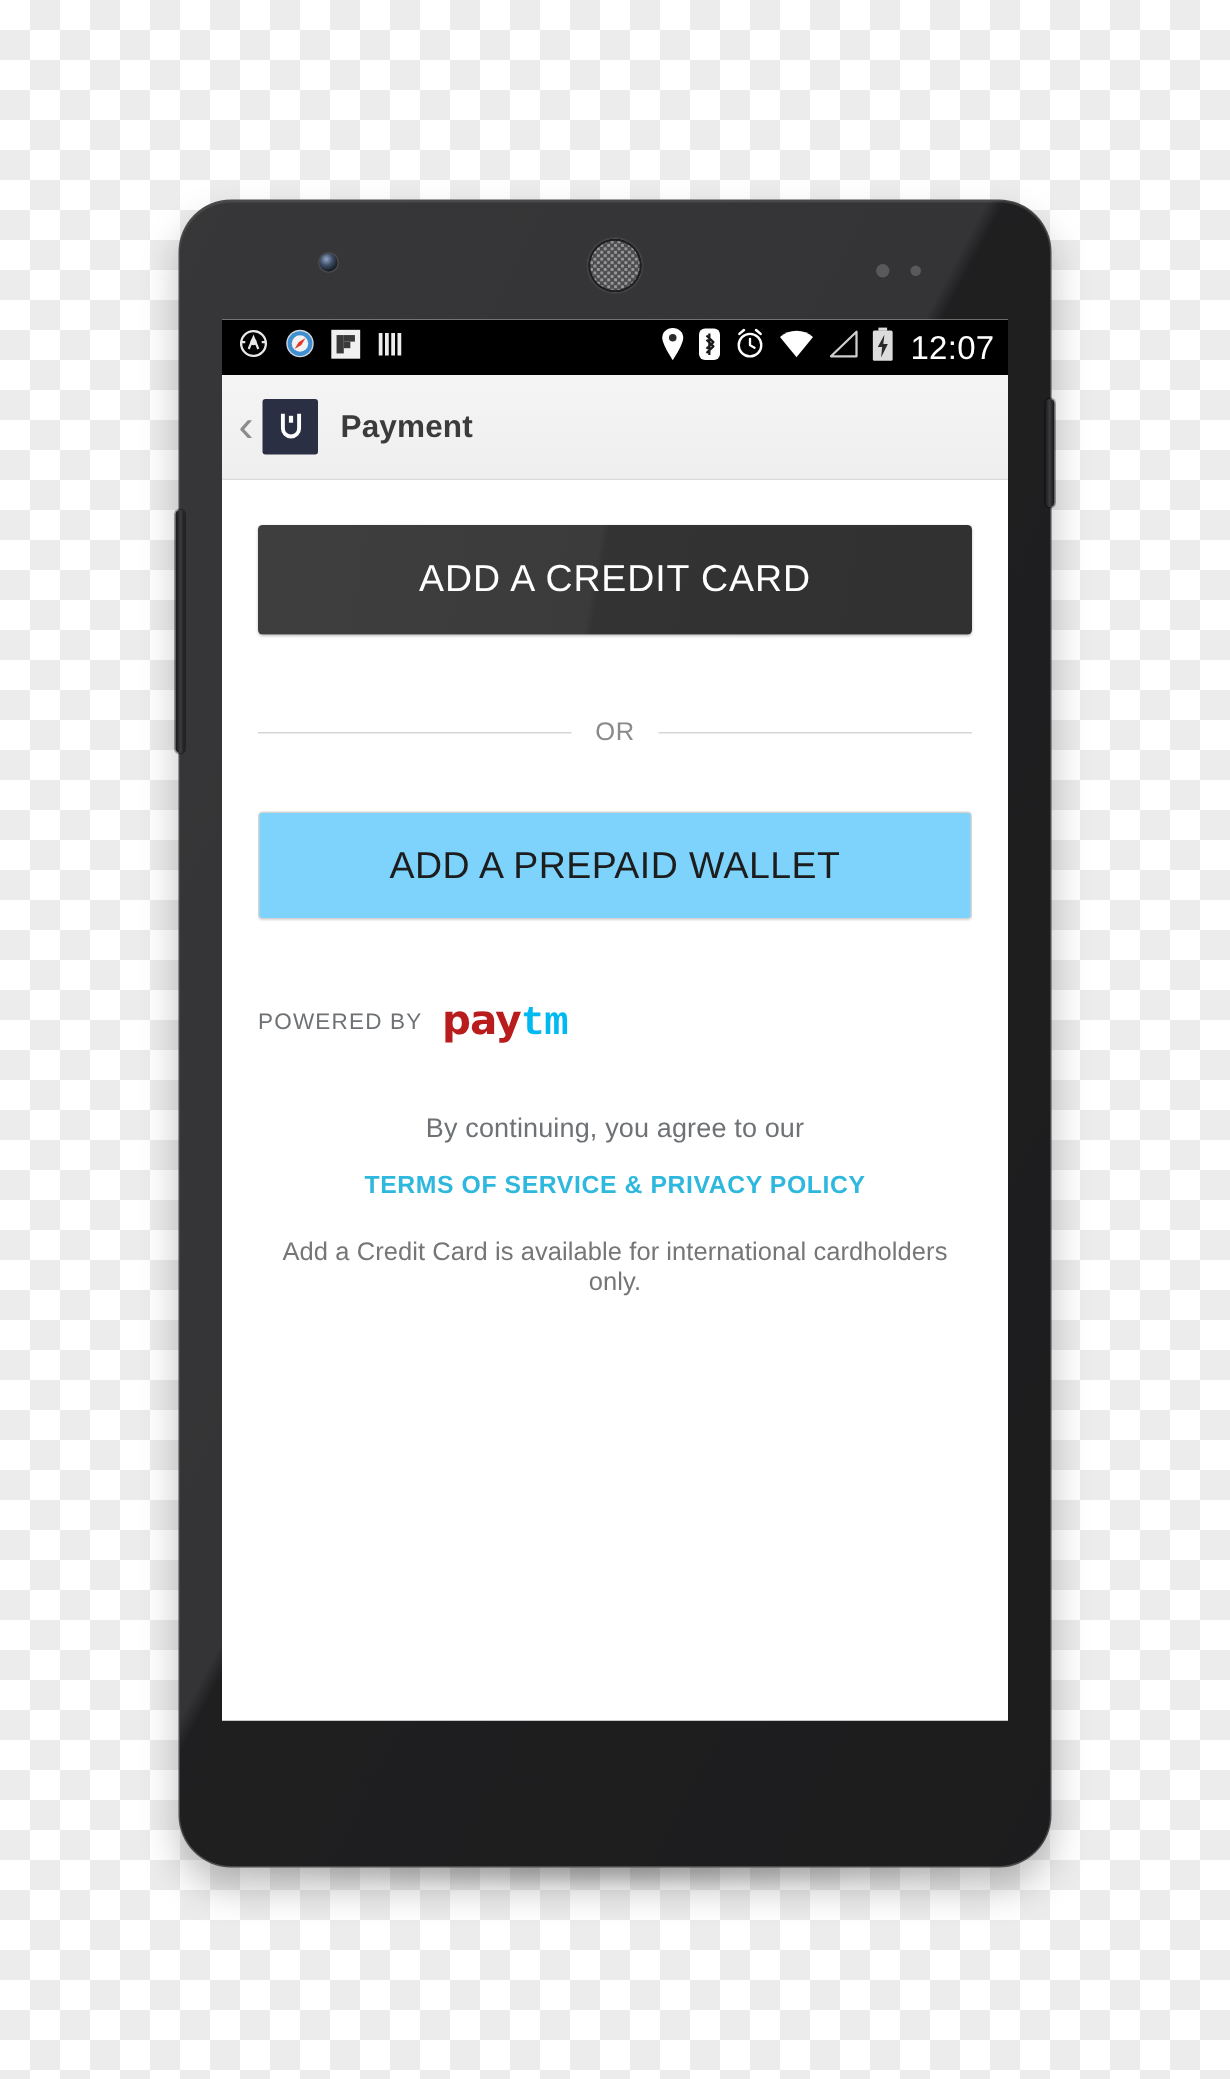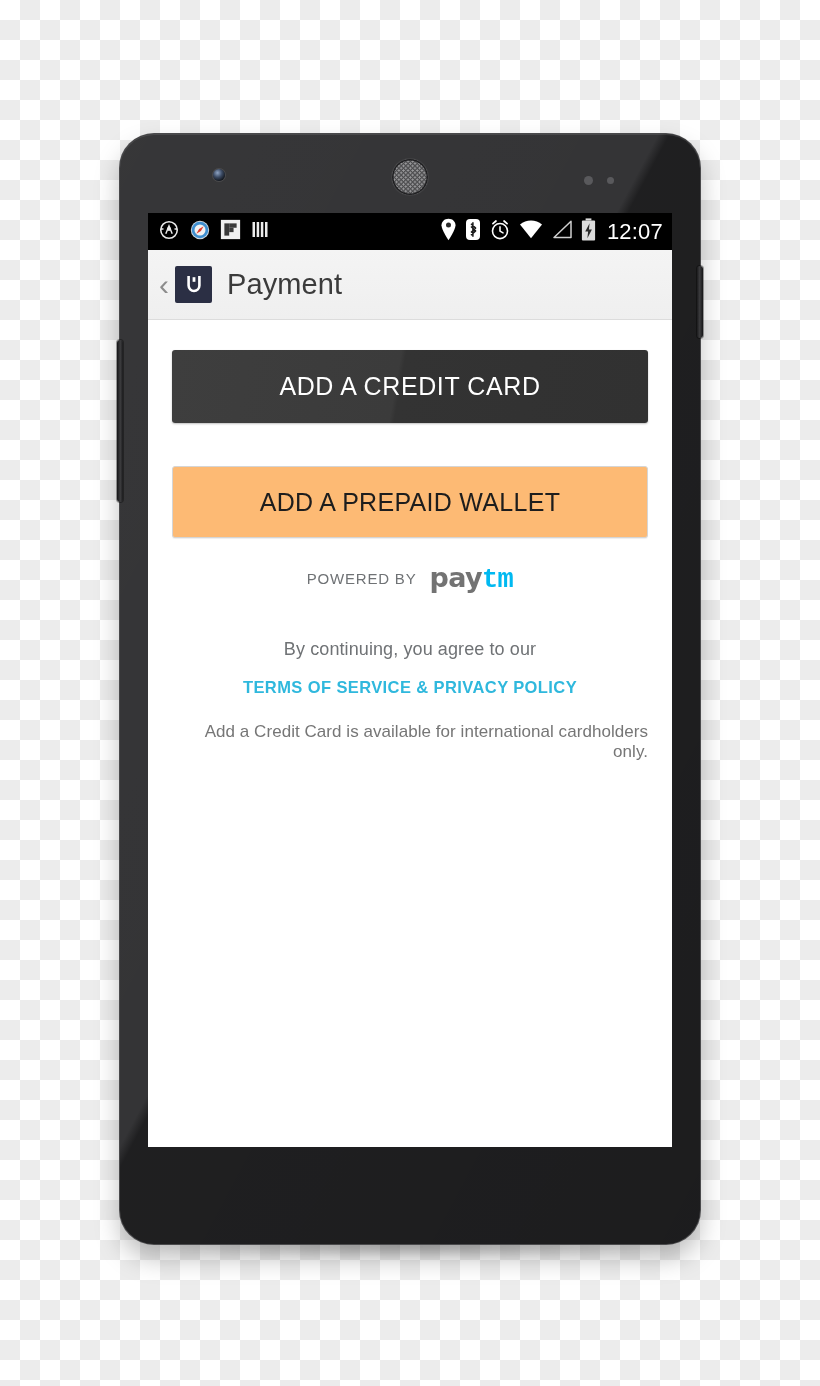--- a/index.html
+++ b/index.html
@@ -150,23 +150,23 @@
     width: 37px; height: 37px;
     background: #2b2f44;
     border-radius: 2px;
     display: flex;
     align-items: center;
     justify-content: center;
     flex: none;
   }
   #app-title {
     margin-left: 15px;
-    font-size: 29px;
+    font-size: 21px;
     color: #3b3b3b;
-    font-weight: 400;
+    font-weight: 700;
     letter-spacing: 0.1px;
   }
 
   
   #screen-content {
     height: 900px;
     background: #ffffff;
     padding: 0 24px;
     box-sizing: border-box;
   }
@@ -194,57 +194,57 @@
   }
   .or-line { flex: 1; height: 1px; background: #d6d6d6; }
   #or-label { color: #8a8a8a; font-size: 17px; letter-spacing: 0.5px; }
 
   #add-prepaid-wallet-button {
     margin-top: 43px;
     width: 100%;
     height: 72px;
     border: 1px solid #d5d5d5;
     border-radius: 3px;
-    background: #fdba74;
+    background: #7dd3fc;
     color: #1d1d1d;
     font-size: 25px;
     letter-spacing: 0.3px;
     font-family: "Liberation Sans", sans-serif;
     cursor: pointer;
     box-shadow: 0 1px 1px rgba(0,0,0,0.07);
   }
 
   #wallet-help-text {
     margin-top: 26px;
     text-align: center;
     color: #6f7275;
     font-size: 17.5px;
     line-height: 1.55;
     letter-spacing: 0.25px;
   }
 
   #powered-by-row {
-    margin-top: 24px;
-    display: flex;
-    align-items: center;
-    justify-content: center;
+    margin-top: 52px;
+    display: flex;
+    align-items: center;
+    justify-content: flex-start;
     gap: 13px;
   }
   #powered-by-label {
     color: #6f7275;
     font-size: 15px;
     letter-spacing: 0.8px;
   }
   #paytm-logo {
     font-size: 27px;
     font-weight: bold;
     letter-spacing: -0.6px;
     font-family: "DejaVu Sans", sans-serif;
   }
-  #paytm-pay { color: #737373; }
+  #paytm-pay { color: #b91c1c; }
   #paytm-tm { color: #00b9f1; font-family: Liberation Mono, monospace; }
 
   #agreement-block {
     margin-top: 44px;
     text-align: center;
   }
   #agreement-text {
     color: #6f7275;
     font-size: 18px;
     letter-spacing: 0.1px;
@@ -255,21 +255,21 @@
     color: #2fb8dd;
     font-size: 16.5px;
     font-weight: bold;
     letter-spacing: 0.4px;
     text-decoration: none;
     cursor: pointer;
   }
 
   #international-note {
     margin-top: 25px;
-    text-align: right;
+    text-align: center;
     color: #767676;
     font-size: 17px;
     letter-spacing: 0.05px;
   }
 
   
   #nav-bar {
     height: 67px;
     background: #000000;
     display: flex;
@@ -400,20 +400,25 @@
         <rect x="10.6" y="4.2" width="2.8" height="4.6" fill="#ffffff"></rect>
       </svg>
     </span>
     <span id="app-title">Payment</span>
   </div>
 
   <div id="screen-content">
 
     <button id="add-credit-card-button">ADD A CREDIT CARD</button>
 
+    <div id="or-divider">
+      <div class="or-line"></div>
+      <span id="or-label">OR</span>
+      <div class="or-line"></div>
+    </div>
 
     <button id="add-prepaid-wallet-button">ADD A PREPAID WALLET</button>
 
 
     <div id="powered-by-row">
       <span id="powered-by-label">POWERED BY</span>
       <span id="paytm-logo">
         <span id="paytm-pay">pay</span><span id="paytm-tm">tm</span>
       </span>
     </div>

